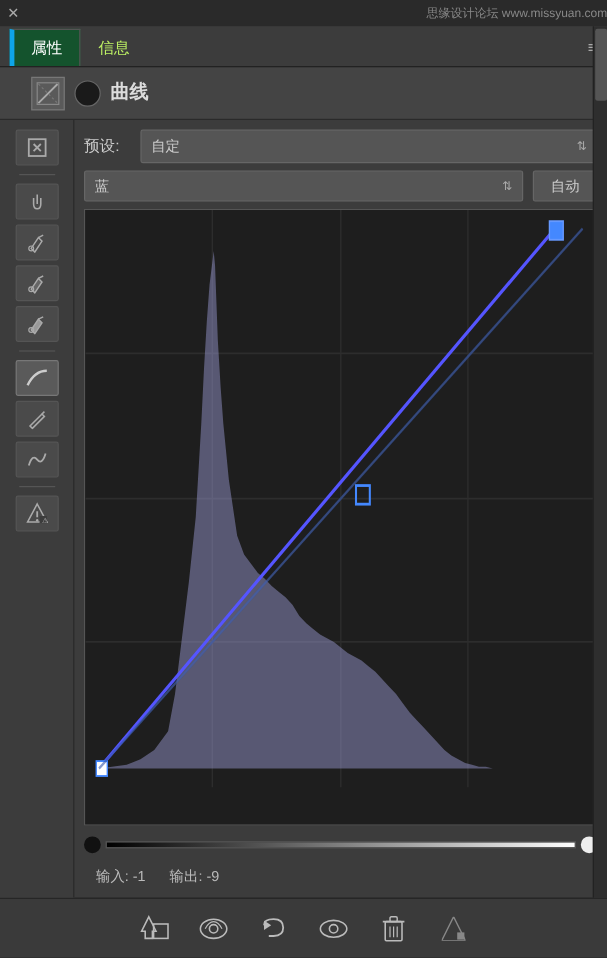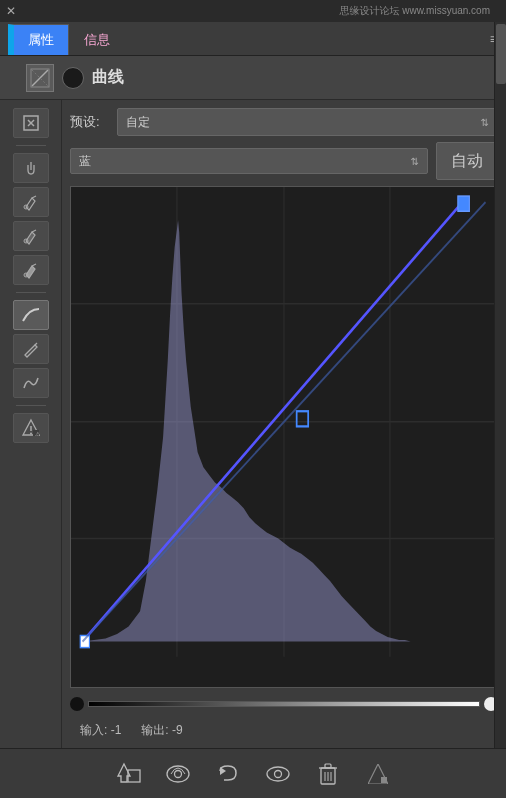--- a/index.html
+++ b/index.html
@@ -22,49 +22,49 @@
       padding: 0 6px;
       position: relative;
     }
     .title-bar-close {
       font-size: 12px;
       color: #aaa;
       cursor: pointer;
     }
     .title-bar-logo {
       position: absolute;
-      right: 16px;
+      right: 0;
       font-size: 10px;
       color: #888;
     }
 
     
     .tab-bar {
       background: #3c3c3c;
       height: 34px;
       display: flex;
       align-items: flex-end;
       padding: 0 8px;
       border-bottom: 1px solid #222;
       position: relative;
     }
     .tab {
       padding: 6px 14px;
       font-size: 13px;
-      color: #f9a8d4;
+      color: #bef264;
       cursor: pointer;
       border-top: 1px solid transparent;
       border-left: 1px solid transparent;
       border-right: 1px solid transparent;
     }
     .tab.active {
-      background: #3b82f6;
+      background: #14532d;
       color: #fff;
       border-top: 1px solid #555;
-      border-left: 6px solid #0ea5e9;
+      border-left: 4px solid #0ea5e9;
       border-right: 1px solid #555;
     }
     .tab-menu-icon {
       position: absolute;
       right: 8px;
       top: 50%;
       transform: translateY(-50%);
       font-size: 14px;
       color: #aaa;
       cursor: pointer;
@@ -200,26 +200,26 @@
       color: #ccc;
       font-size: 12px;
       padding: 0 8px;
       display: flex;
       align-items: center;
       justify-content: space-between;
       cursor: pointer;
       border-radius: 2px;
     }
     .auto-btn {
-      height: 38px;
+      height: 26px;
       padding: 0 14px;
       background: #555;
       border: 1px solid #666;
       color: #ccc;
-      font-size: 16px;
+      font-size: 12px;
       cursor: pointer;
       border-radius: 2px;
       display: flex;
       align-items: center;
     }
 
     
     .curve-container {
       flex: 1;
       position: relative;

